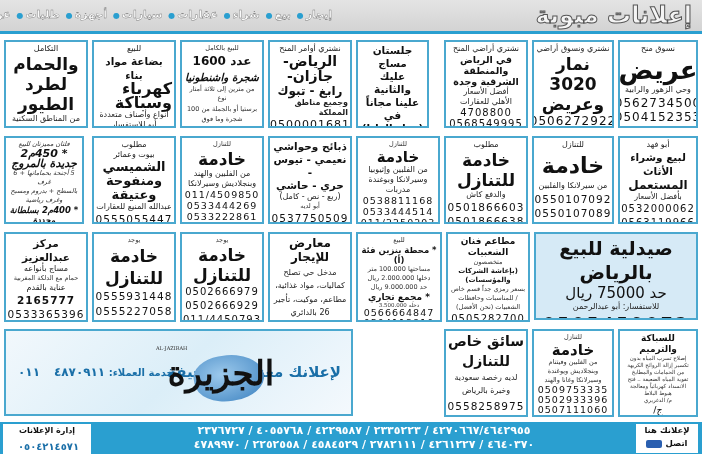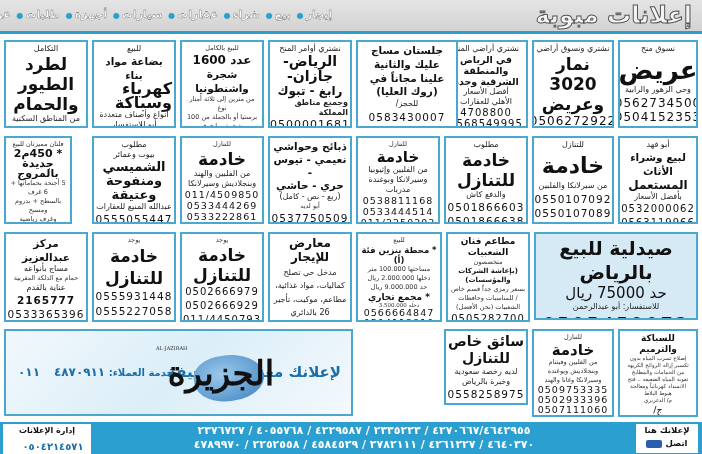--- a/index.html
+++ b/index.html
@@ -79,23 +79,23 @@
   .footer {
     position: absolute; left: 0; top: 420px; width: 702px; height: 34px;
     background: #2a9fd0; border-top: 2px solid #ffffff;
   }
   .footer-left-label {
     position: absolute; left: 3px; top: 2px; width: 88px; height: 31px;
     background: #fff; color: #111; font-size: 8px; font-weight: bold;
     text-align: center; line-height: 14px; direction: rtl;
   }
   .footer-left-phone {
-    position: absolute; left: 17px; top: 18px; width: 72px; height: 13px;
+    position: absolute; left: 7px; top: 18px; width: 72px; height: 13px;
     background: #fff; color: #1a6fa8; font-size: 10px; font-weight: bold;
-    text-align: center; line-height: 13px; letter-spacing: 0.5px;
+    text-align: right; line-height: 13px; letter-spacing: 0.5px;
   }
   .footer-right {
     position: absolute; right: 4px; top: 2px; width: 62px; height: 29px;
     background: #fff; direction: rtl; text-align: center;
   }
   .footer-right .l1 { font-size: 8.5px; font-weight: bold; line-height: 13px; color: #111; }
   .footer-right .l2 { font-size: 8.5px; font-weight: bold; line-height: 13px; color: #111; display: flex; justify-content: center; align-items: center; gap: 3px; }
   .footer-right .hand-icon { display: inline-block; width: 16px; height: 8px; background: #2a5fb0; border-radius: 2px; }
   .footer-numbers {
     position: absolute; left: 96px; right: 70px; top: 2px; color: #fff;
@@ -139,61 +139,61 @@
 <div class="ad" style="left:444px;top:40px;width:84px;height:88px;">
   <div class="sm">نشتري أراضي المنح</div>
   <div class="md" style="font-size:9.5px;line-height:11px;">في الرياض والمنطقة</div>
   <div class="md" style="font-size:9.5px;line-height:11px;">الشرقية وجدة</div>
   <div class="sm">أفضل الأسعار</div>
   <div class="sm">الأهلي للعقارات</div>
   <div class="ph" style="font-size:10px;line-height:11px;">4708800</div>
   <div class="ph" style="font-size:10px;line-height:11px;">0568549995</div>
 </div>
 
-<div class="ad" style="left:356px;top:40px;width:102px;height:88px;">
+<div class="ad" style="left:356px;top:40px;width:73px;height:88px;">
   <div class="md" style="font-size:10.5px;line-height:13px;">جلستان مساج</div>
   <div class="md" style="font-size:10.5px;line-height:13px;">عليك والثانية</div>
   <div class="md" style="font-size:10.5px;line-height:13px;">علينا مجاناً في</div>
   <div class="md" style="font-size:10.5px;line-height:13px;">(روك العليا)</div>
   <div class="sm">للحجز/</div>
   <div class="ph" style="font-size:10.5px;">0583430007</div>
 </div>
 
 <div class="ad" style="left:268px;top:40px;width:84px;height:88px;">
   <div class="sm">نشتري أوامر المنح</div>
   <div class="md" style="font-size:14px;line-height:15px;">الرياض-</div>
   <div class="md" style="font-size:14px;line-height:15px;">جازان-</div>
   <div class="md" style="font-size:12px;line-height:14px;">رابغ - تبوك</div>
   <div class="sm" style="font-weight:bold;">وجميع مناطق المملكة</div>
   <div class="ph" style="font-size:11px;">0500001681</div>
 </div>
 
 <div class="ad" style="left:180px;top:40px;width:84px;height:88px;">
   <div class="xs">للبيع بالكامل</div>
   <div class="md">عدد 1600</div>
-  <div class="md" style="font-size:10.5px;">شجرة واشنطونيا</div>
+  <div class="md" style="font-size:10.5px;font-style:italic;">شجرة واشنطونيا</div>
   <div class="xs">من مترين إلى ثلاثة أمتار نوع</div>
   <div class="xs">برستيا أو بالجملة من 100</div>
   <div class="xs">شجرة وما فوق</div>
 
 </div>
 
 <div class="ad" style="left:92px;top:40px;width:84px;height:88px;">
   <div class="sm">للبيع</div>
   <div class="md" style="font-size:10.5px;">بضاعة مواد بناء</div>
   <div class="md" style="font-size:16px;text-align:right;">كهرباء وسباكة</div>
   <div class="sm">أنواع وأصناف متعددة</div>
   <div class="sm">أبو للاستفسار</div>
   <div class="ph" style="font-size:10.5px;">0557160007</div>
 </div>
 
 <div class="ad" style="left:4px;top:40px;width:84px;height:88px;">
   <div class="sm">التكامل</div>
+  <div class="lg">والحمام</div>
   <div class="lg">لطرد الطيور</div>
-  <div class="lg">والحمام</div>
   <div class="sm">من المناطق السكنية</div>
   <div class="ph" style="font-size:10.5px;">ج 0583611440</div>
 </div>
 
 <div class="ad" style="left:618px;top:136px;width:80px;height:88px;">
   <div class="sm">أبو فهد</div>
   <div class="md" style="font-size:10.5px;">لبيع وشراء الأثاث</div>
   <div class="md">المستعمل</div>
   <div class="sm">بأفضل الأسعار</div>
   <div class="ph" style="font-size:10px;">0532000062</div>
@@ -251,21 +251,21 @@
 <div class="ad" style="left:92px;top:136px;width:84px;height:88px;">
   <div class="sm">مطلوب</div>
   <div class="sm">بيوت وعمائر</div>
   <div class="md" style="font-size:13px;line-height:14px;">الشميسي</div>
   <div class="md" style="font-size:13px;line-height:14px;">ومنفوحة</div>
   <div class="md" style="font-size:13px;line-height:14px;">وعتيقة</div>
   <div class="sm">عبدالله المنيع للعقارات</div>
   <div class="ph" style="font-size:10.5px;">0555055447</div>
 </div>
 
-<div class="ad" style="left:4px;top:136px;width:68px;height:88px;">
+<div class="ad" style="left:4px;top:136px;width:80px;height:88px;font-style:italic;">
   <div class="xs">فلتان مميزتان للبيع</div>
   <div class="md" style="font-size:11px;line-height:10px;">* 450م2 جديدة بالمروج</div>
   <div class="xs">5 أجنحة بحماماتها + 6 غرف</div>
   <div class="xs">بالسطح + بدروم ومسبح</div>
   <div class="xs">وغرف رياضية</div>
   <div class="md" style="font-size:8.5px;line-height:10px;">* 400م2 بسلطانة مجددة</div>
 
 </div>
 
 <div class="ad pharm" style="left:534px;top:232px;width:164px;height:88px;">
@@ -348,21 +348,21 @@
   <div class="xs">للتنازل</div>
   <div class="lg" style="font-size:15px;line-height:16px;">خادمة</div>
   <div class="xs">من الفلبين وفيتنام</div>
   <div class="xs">وبنجلاديش ويوغندة</div>
   <div class="xs">وسيرلانكا وغانا والهند</div>
   <div class="ph" style="font-size:9.5px;line-height:10px;">0509753335</div>
   <div class="ph" style="font-size:9.5px;line-height:10px;">0502933396</div>
   <div class="ph" style="font-size:9.5px;line-height:10px;">0507111060</div>
 </div>
 
-<div class="ad" style="left:444px;top:329px;width:84px;height:76px;">
+<div class="ad" style="left:444px;top:329px;width:84px;height:88px;">
   <div class="md" style="font-size:14px;line-height:17px;">سائق خاص</div>
   <div class="md" style="font-size:14px;line-height:17px;">للتنازل</div>
   <div class="sm">لديه رخصة سعودية</div>
   <div class="sm">وخبرة بالرياض</div>
   <div class="ph" style="font-size:10.5px;">0558258975</div>
 </div>
 
 <div class="banner">
   <div class="banner-slogan">لإعلانك معنا في صحيفة</div>
   <div class="banner-logo-latin">AL-JAZIRAH</div>

